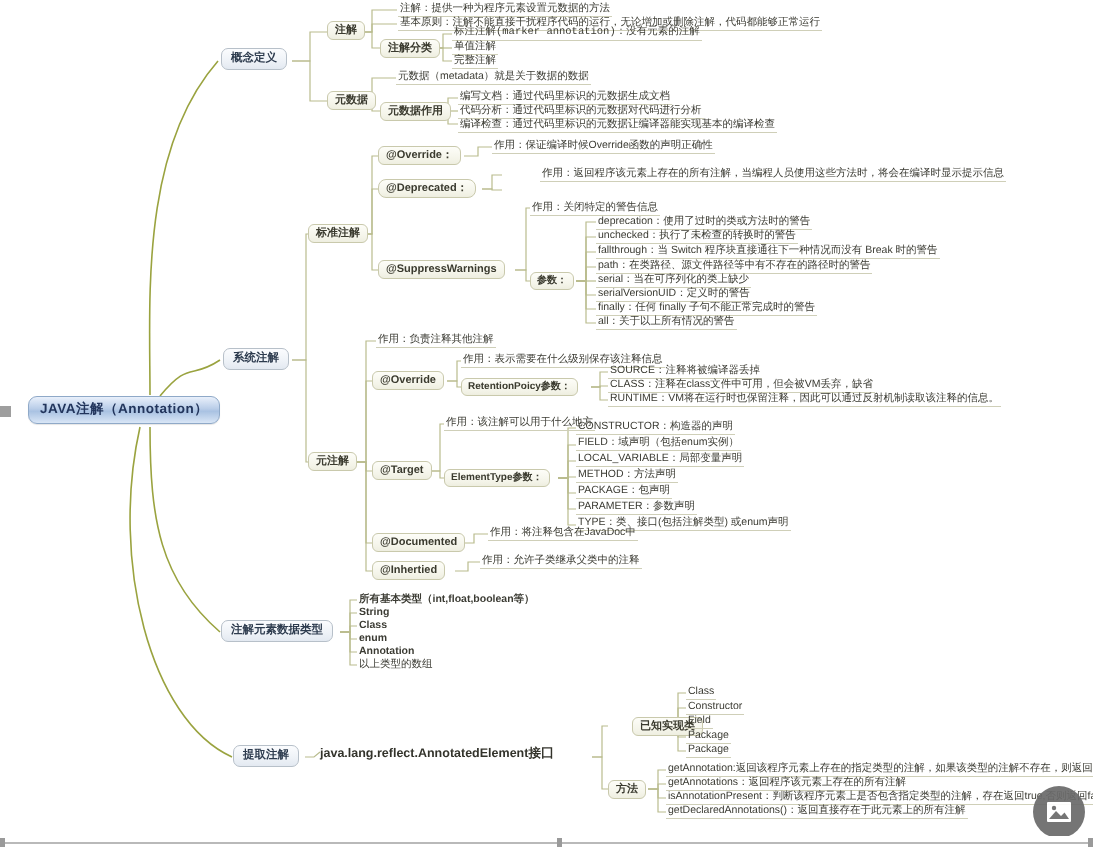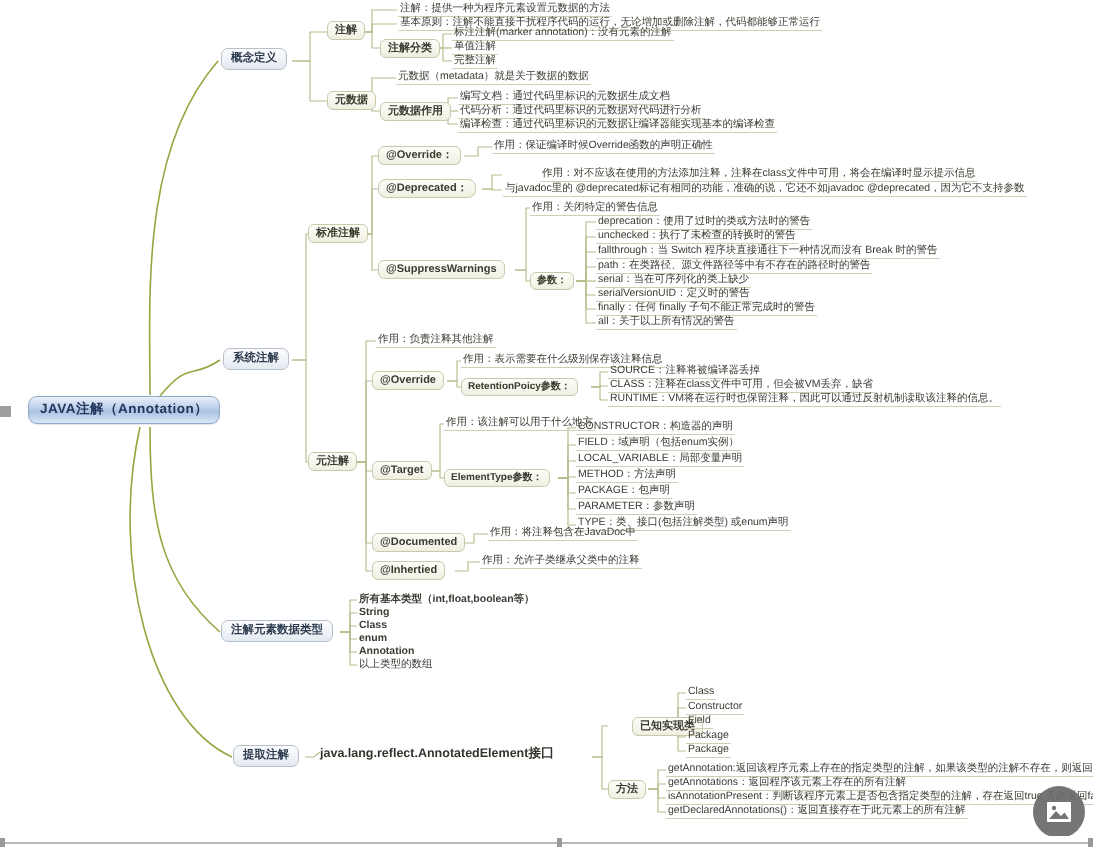--- a/index.html
+++ b/index.html
@@ -231,42 +231,41 @@
 
   <div class="node n-root" style="left:28px; top:396px;">JAVA注解（Annotation）</div>
 
   <div class="node n-l1" style="left:221px; top:48px;">概念定义</div>
 
   <div class="node n-box" style="left:327px; top:21px;">注解</div>
   <div class="node n-leaf" style="left:398px; top:3px;">注解：提供一种为程序元素设置元数据的方法</div>
   <div class="node n-leaf" style="left:398px; top:17px;">基本原则：注解不能直接干扰程序代码的运行，无论增加或删除注解，代码都能够正常运行</div>
 
   <div class="node n-box" style="left:380px; top:39px;">注解分类</div>
-  <div class="node n-leaf" style="left:452px; top:27px;">标注注解(marker annotation)：没有元素的注解</div>
+  <div class="node n-leaf" style="left:452px; top:27px;font-family:Liberation Mono, monospace;">标注注解(marker annotation)：没有元素的注解</div>
   <div class="node n-leaf" style="left:452px; top:41px;">单值注解</div>
   <div class="node n-leaf" style="left:452px; top:55px;">完整注解</div>
 
   <div class="node n-box" style="left:327px; top:91px;">元数据</div>
   <div class="node n-leaf" style="left:396px; top:71px;">元数据（metadata）就是关于数据的数据</div>
 
   <div class="node n-box" style="left:380px; top:102px;">元数据作用</div>
   <div class="node n-leaf" style="left:458px; top:91px;">编写文档：通过代码里标识的元数据生成文档</div>
   <div class="node n-leaf" style="left:458px; top:105px;">代码分析：通过代码里标识的元数据对代码进行分析</div>
   <div class="node n-leaf" style="left:458px; top:119px;">编译检查：通过代码里标识的元数据让编译器能实现基本的编译检查</div>
 
   <div class="node n-l1" style="left:223px; top:348px;">系统注解</div>
 
   <div class="node n-box" style="left:308px; top:224px;">标准注解</div>
 
   <div class="node n-box" style="left:378px; top:146px;">@Override：</div>
   <div class="node n-leaf" style="left:492px; top:140px;">作用：保证编译时候Override函数的声明正确性</div>
 
   <div class="node n-box" style="left:378px; top:179px;border-radius:8px;">@Deprecated：</div>
-  <div class="node n-leaf" style="left:540px; top:168px;">作用：对不应该在使用的方法添加注释，注释在class文件中可用，将会在编译时显示提示信息</div>
-  <div class="node n-leaf" style="left:503px; top:183px;">与javadoc里的 @deprecated标记有相同的功能，准确的说，它还不如javadoc  @deprecated，因为它不支持参数</div>
+  <div class="node n-leaf" style="left:540px; top:168px;">作用：返回程序该元素上存在的所有注解，当编程人员使用这些方法时，将会在编译时显示提示信息</div>
 
   <div class="node n-box" style="left:378px; top:260px;">@SuppressWarnings</div>
   <div class="node n-leaf" style="left:530px; top:202px;">作用：关闭特定的警告信息</div>
   <div class="node n-box sm" style="left:530px; top:272px;">参数：</div>
   <div class="node n-leaf" style="left:596px; top:216px;text-align:right;">deprecation：使用了过时的类或方法时的警告</div>
   <div class="node n-leaf" style="left:596px; top:230px;">unchecked：执行了未检查的转换时的警告</div>
   <div class="node n-leaf" style="left:596px; top:245px;">fallthrough：当 Switch 程序块直接通往下一种情况而没有 Break 时的警告</div>
   <div class="node n-leaf" style="left:596px; top:260px;">path：在类路径、源文件路径等中有不存在的路径时的警告</div>
   <div class="node n-leaf" style="left:596px; top:274px;">serial：当在可序列化的类上缺少</div>
   <div class="node n-leaf" style="left:596px; top:288px;">serialVersionUID：定义时的警告</div>

